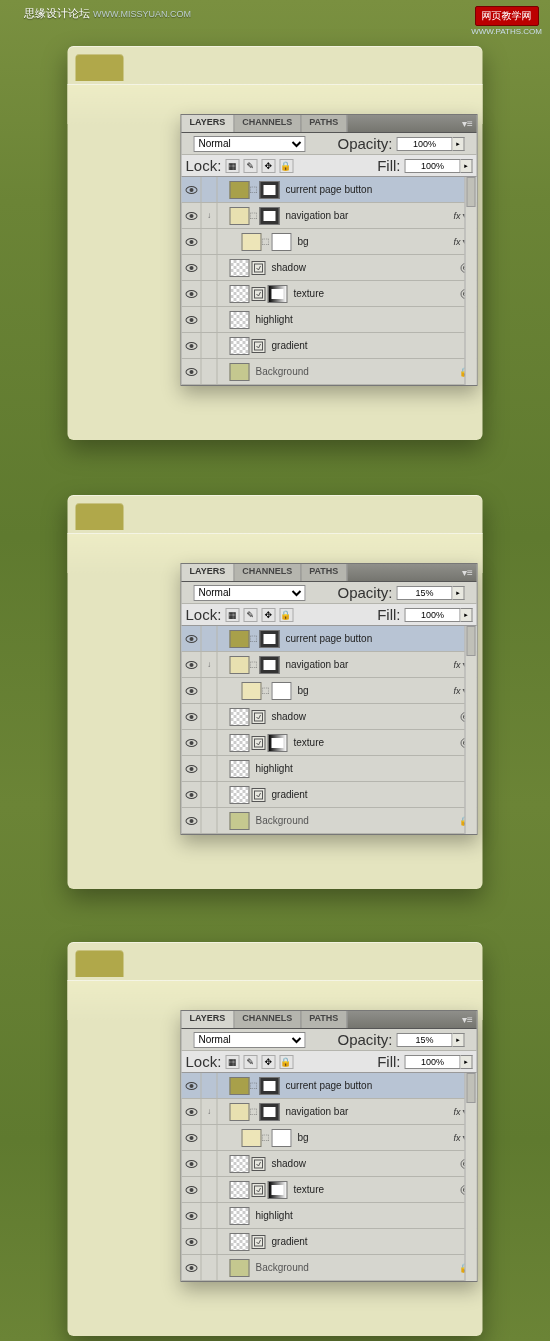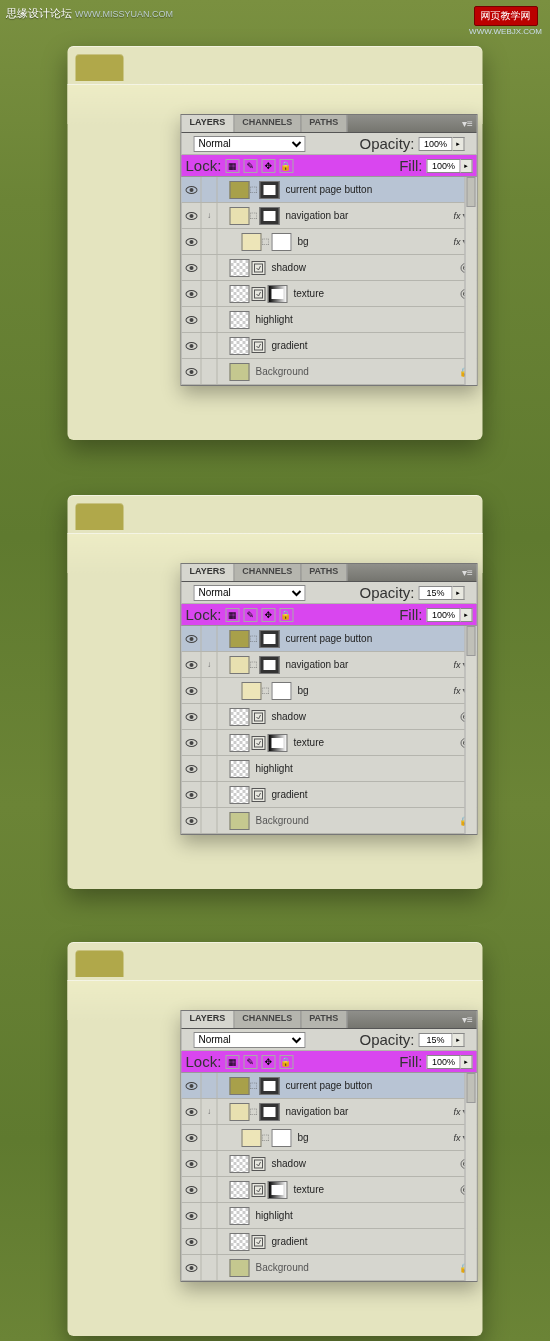--- a/index.html
+++ b/index.html
@@ -1,37 +1,37 @@
 <!DOCTYPE html>
 <html><head>
 <meta charset="utf-8">
 <style>
 *{box-sizing:border-box;margin:0;padding:0}
 body{width:550px;height:1341px;background:linear-gradient(180deg,#7a9040 0%,#6b8436 15%,#5f7a2f 40%,#6b8436 60%,#5f7a2f 85%,#6b8436 100%);font-family:Tahoma,Arial,sans-serif;font-size:10px;position:relative}
-.wm-l{position:absolute;top:6px;left:6px;color:#fff;font-size:11px;text-shadow:0 1px 1px rgba(0,0,0,.5)}
+.wm-l{position:absolute;top:6px;left:24px;color:#fff;font-size:11px;text-shadow:0 1px 1px rgba(0,0,0,.5)}
 .wm-l .s{font-size:9px;opacity:.8;color:#cde}
 .wm-r{position:absolute;top:6px;right:8px;text-align:center;color:#fff}
 .wm-r .b{display:inline-block;background:#b00;border:1px solid #700;padding:2px 6px;font-size:10px;border-radius:2px;margin-bottom:1px}
 .wm-r .s{font-size:8px;color:#cde;display:block}
 .canvas{position:absolute;left:50%;transform:translateX(-50%);width:415px;height:394px;background:#e4e4bf;border-radius:6px;box-shadow:0 10px 25px rgba(0,0,0,.35),inset 0 1px 0 rgba(255,255,255,.5)}
 .tab-bar{height:30px;margin-top:8px;display:flex}
 .tab-btn{width:48px;height:27px;margin-left:8px;background:#b0a84a;border-radius:4px 4px 0 0;box-shadow:inset 0 1px 0 rgba(255,255,255,.3)}
 .page-hi{height:40px;background:linear-gradient(180deg,#edecc5 0%,#e4e4bf 100%);border-top:1px solid rgba(255,255,255,.6)}
 .panel{position:absolute;top:68px;left:113px;width:297px;background:#cfcfc8;border:1px solid #777;box-shadow:0 8px 18px rgba(0,0,0,.3)}
 .p-tabs{display:flex;align-items:stretch;background:linear-gradient(180deg,#8f8f8a,#75756f);height:18px;border-bottom:1px solid #555}
 .p-tab{padding:2px 8px;font-size:9px;font-weight:bold;color:#444;border-right:1px solid #888;background:#b5b5ae;cursor:pointer}
 .p-tab.active{background:#d6d6cf;color:#333}
 .p-menu{margin-left:auto;width:18px;display:flex;align-items:center;justify-content:center;color:#ddd}
 .p-row{display:flex;align-items:center;height:22px;padding:0 12px;background:#d6d6cf;border-bottom:1px solid #b5b5ae}
 .sel{height:16px;border:1px solid #888;background:#fff;font-size:10px;width:112px}
 .lbl{font-size:15px;color:#333;margin-left:6px}
 .pct-box{display:inline-flex;align-items:center;margin-left:4px}
-.pct-in{width:34px;height:14px;border:1px solid #888;background:#fff;font-size:9px;text-align:center}
+.pct-in{width:56px;height:14px;border:1px solid #888;background:#fff;font-size:9px;text-align:center}
 .pct-btn{width:12px;height:14px;border:1px solid #888;border-left:0;background:#e8e8e0;display:flex;align-items:center;justify-content:center;font-size:7px}
-.lock-row{display:flex;align-items:center;height:22px;padding:0 4px;background:#d946ef;border-bottom:1px solid #999}
+.lock-row{display:flex;align-items:center;height:22px;padding:0 4px;background:#e5e5e5;border-bottom:1px solid #999}
 .lock-icons{display:flex;gap:4px;margin-left:4px}
 .li{width:14px;height:14px;border:1px solid #aaa;display:flex;align-items:center;justify-content:center;font-size:9px}
 .layers{background:#d6d6cf}
 .layer{display:flex;align-items:center;height:26px;border-bottom:1px solid #b5b5ae;position:relative}
 .layer.sel-l{background:#b8c4d4}
 .eye-col{width:20px;height:100%;border-right:1px solid #b5b5ae;display:flex;align-items:center;justify-content:center}
 .eye{width:12px;height:8px;border:1px solid #444;border-radius:50%;position:relative}
 .eye::after{content:'';position:absolute;top:1px;left:3px;width:4px;height:4px;background:#444;border-radius:50%}
 .link-col{width:16px;height:100%;border-right:1px solid #b5b5ae;display:flex;align-items:center;justify-content:center;font-size:8px;color:#666}
 .indent{display:inline-block}
@@ -59,21 +59,21 @@
 </style>
 </head>
 <body>
 
 <div class="wm-l">
   <span>思缘设计论坛</span>
   <span class="s">WWW.MISSYUAN.COM</span>
 </div>
 <div class="wm-r">
   <span class="b">网页教学网</span>
-  <span class="s">WWW.WEBJX.COM</span>
+  <span class="s">WWW.PATHS.COM</span>
 </div>
 
 <div id="canvases">
     <div class="canvas" style="top: 46px;">
       <div class="tab-bar">
         <div class="tab-btn"></div>
       </div>
       <div class="page-hi"></div>
       <div class="panel">
         <div class="p-tabs">

